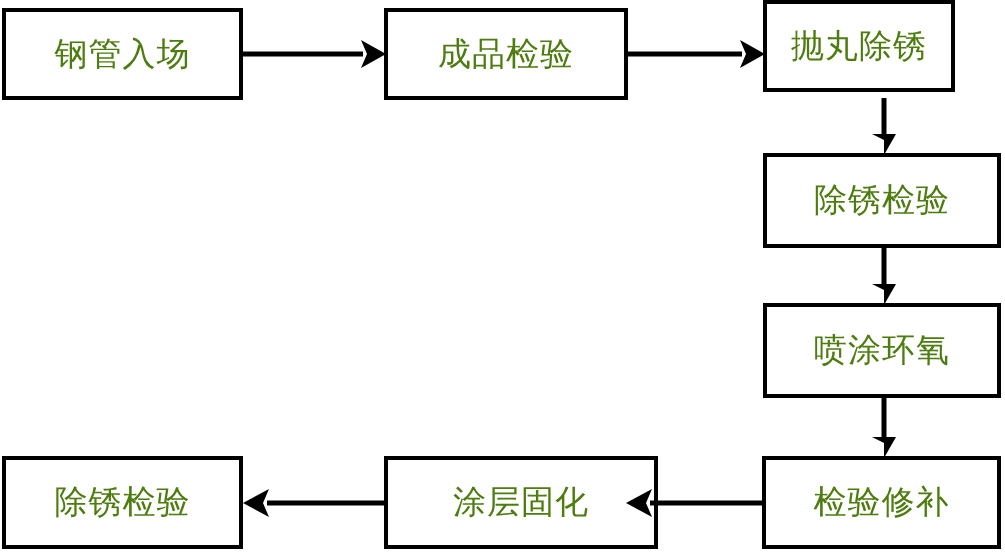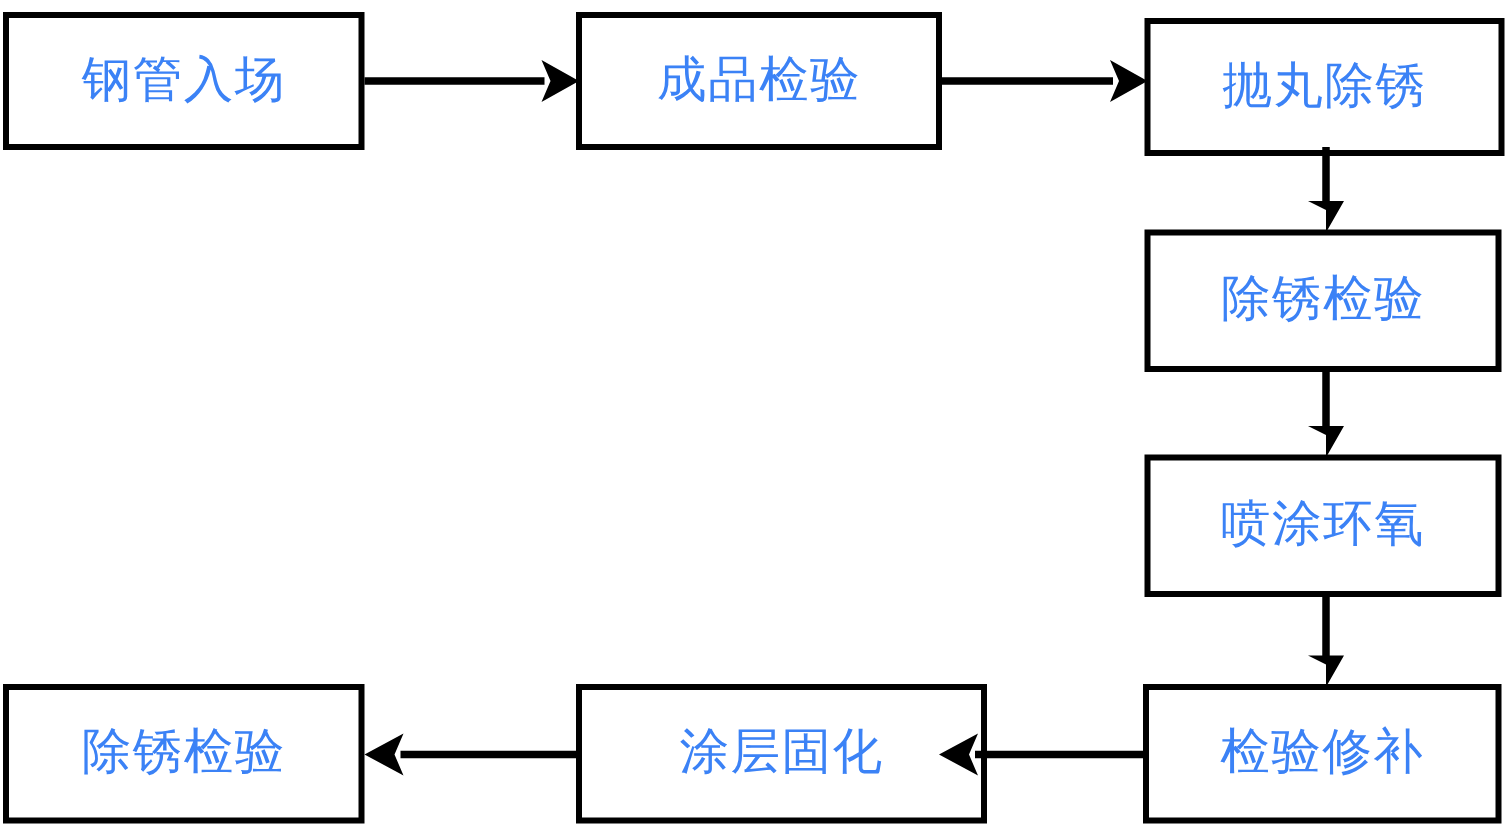--- a/index.html
+++ b/index.html
@@ -23,36 +23,36 @@
     border: 4px solid #000000;
     background: #ffffff;
     display: flex;
     align-items: center;
     justify-content: center;
   }
   .node-label {
     font-family: "Liberation Serif", "DejaVu Serif", serif;
     font-size: 33px;
     line-height: 1;
-    color: #3b82f6;
+    color: #4d7c0f;
     letter-spacing: 1px;
     white-space: nowrap;
     user-select: none;
   }
   .edge {
     position: absolute;
   }
   .edge svg {
     display: block;
     overflow: visible;
   }
   
   #node-0 { left: 2px;   top: 8px;   width: 241px; height: 92px; }
   #node-1 { left: 384px; top: 8px;   width: 244px; height: 92px; }
-  #node-2 { left: 763px; top: 12px;   width: 240px; height: 92px; }
+  #node-2 { left: 763px; top: 0;   width: 192px; height: 92px; }
   #node-3 { left: 763px; top: 153px; width: 238px; height: 95px; }
   #node-4 { left: 763px; top: 303px; width: 238px; height: 95px; }
   #node-5 { left: 762px; top: 456px; width: 239px; height: 93px; }
   #node-6 { left: 384px; top: 456px; width: 274px; height: 93px; }
   #node-7 { left: 2px;   top: 456px; width: 241px; height: 93px; }
 
   
   #edge-0 { left: 243px; top: 36px;  width: 143px; height: 36px; }
   #edge-1 { left: 628px; top: 36px;  width: 137px; height: 36px; }
   #edge-2 { left: 864px; top: 98px;  width: 40px;  height: 57px; }

